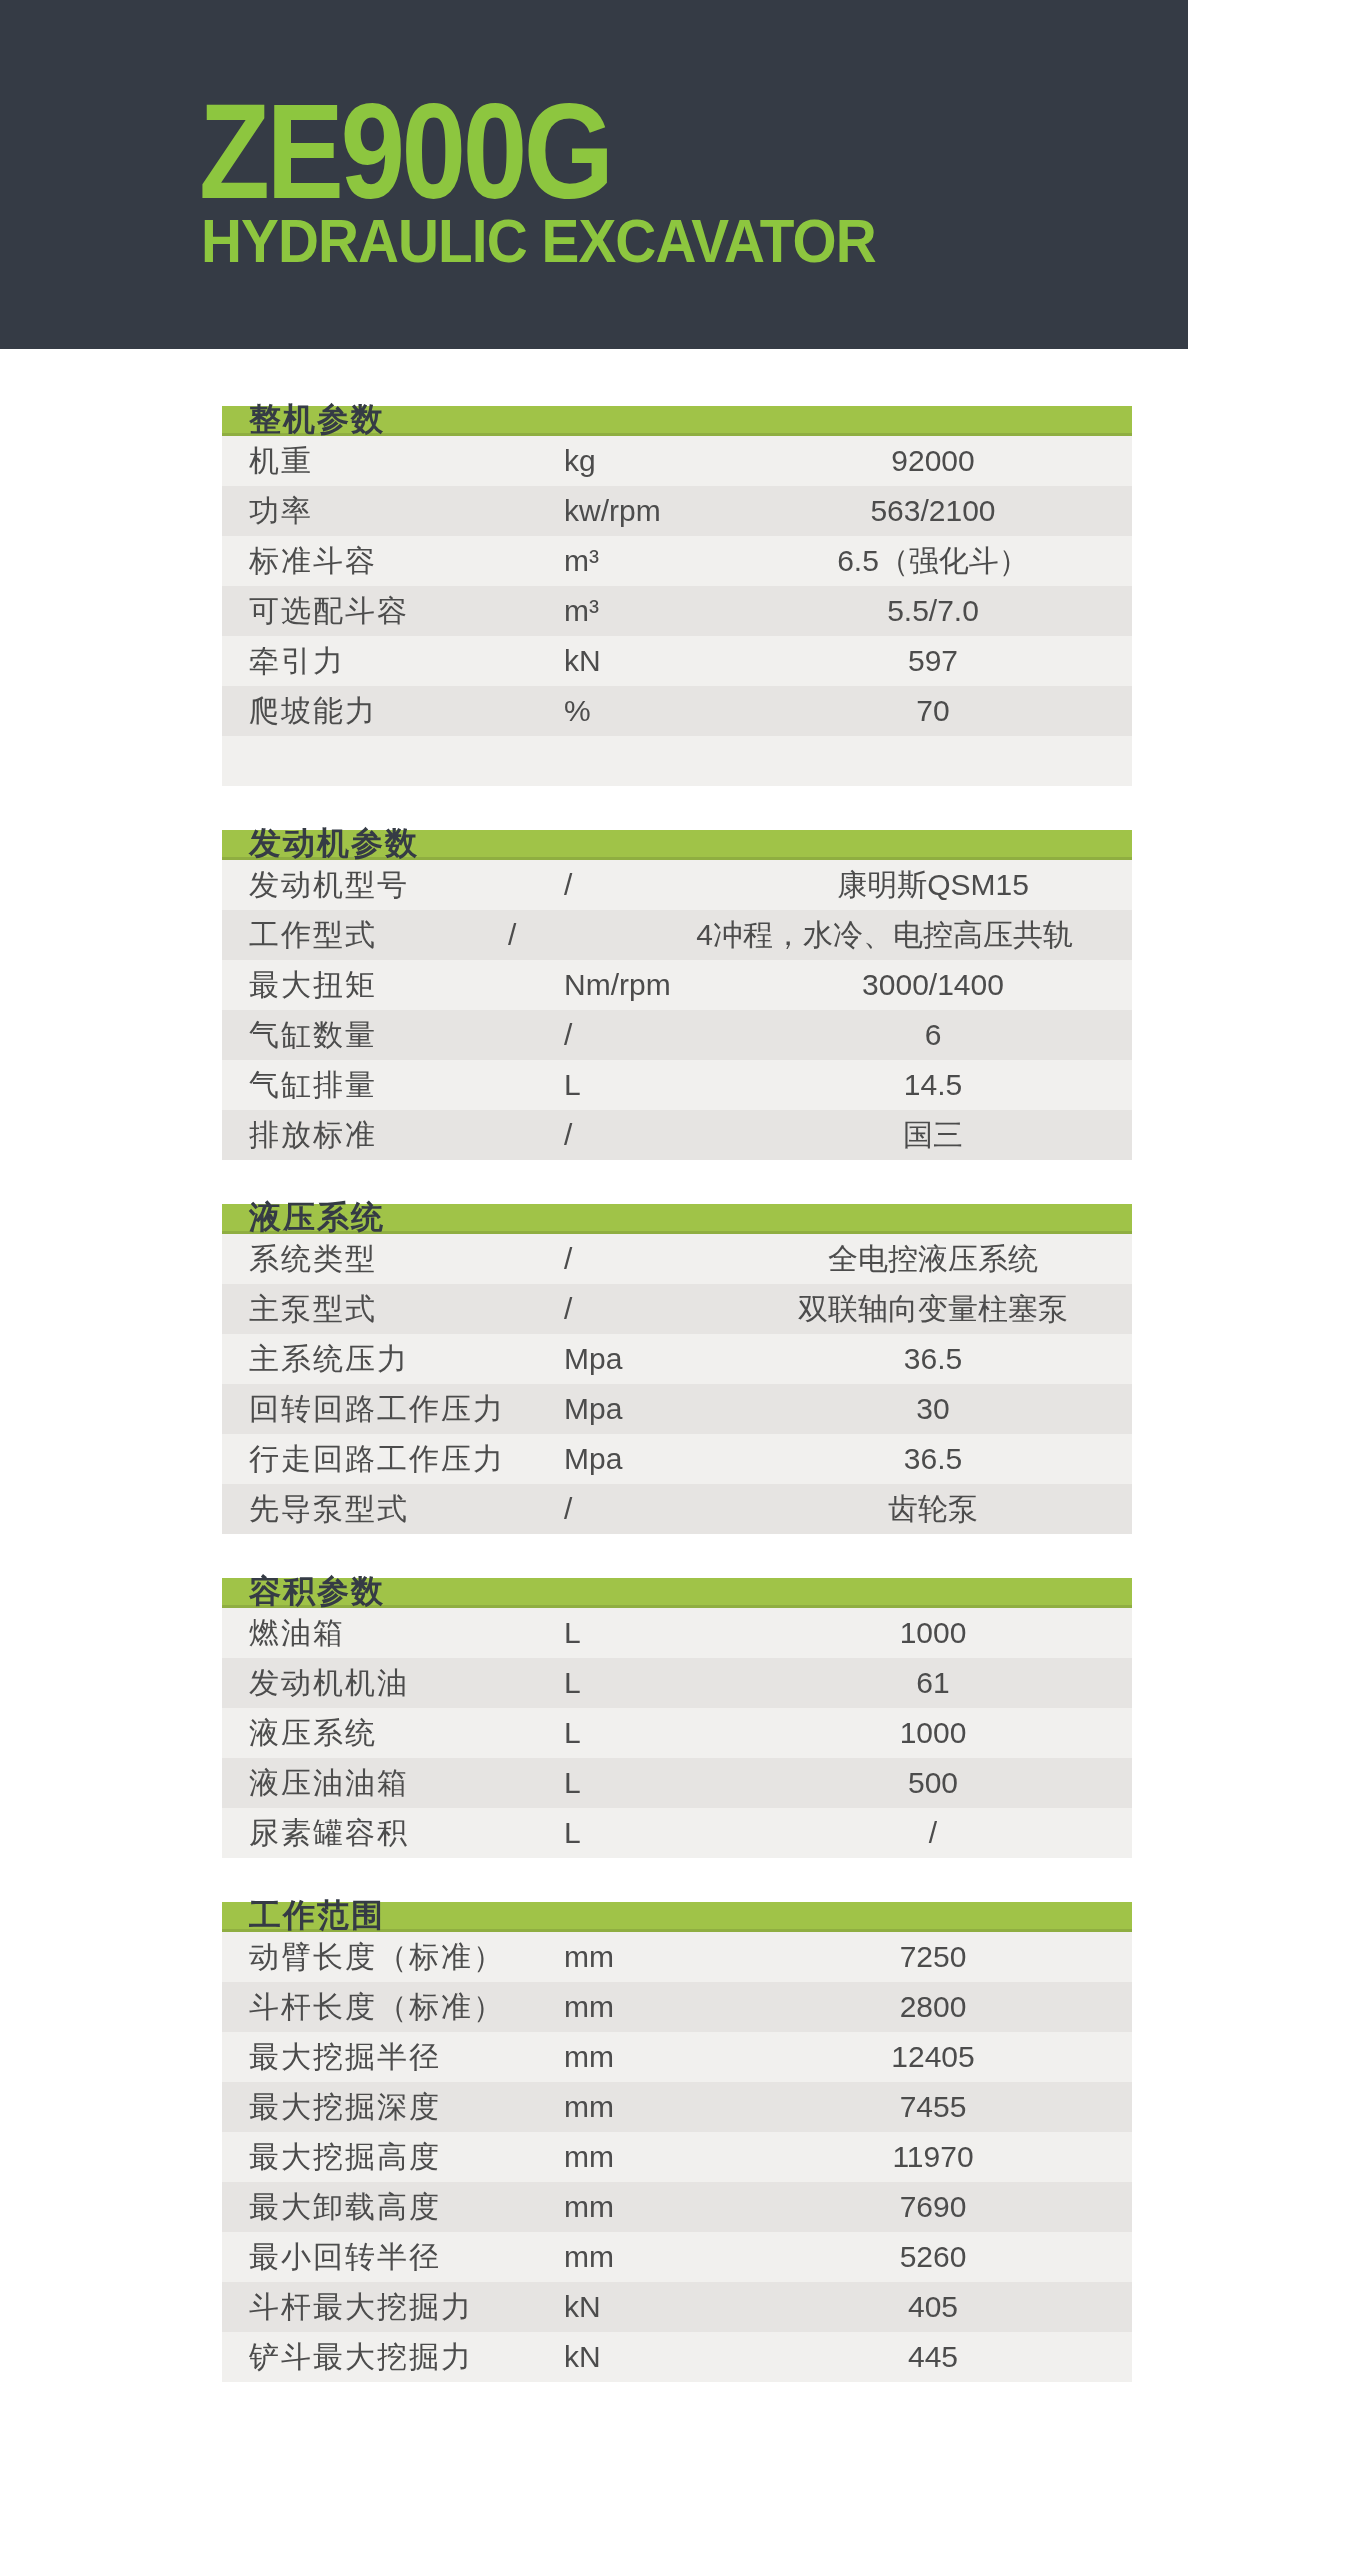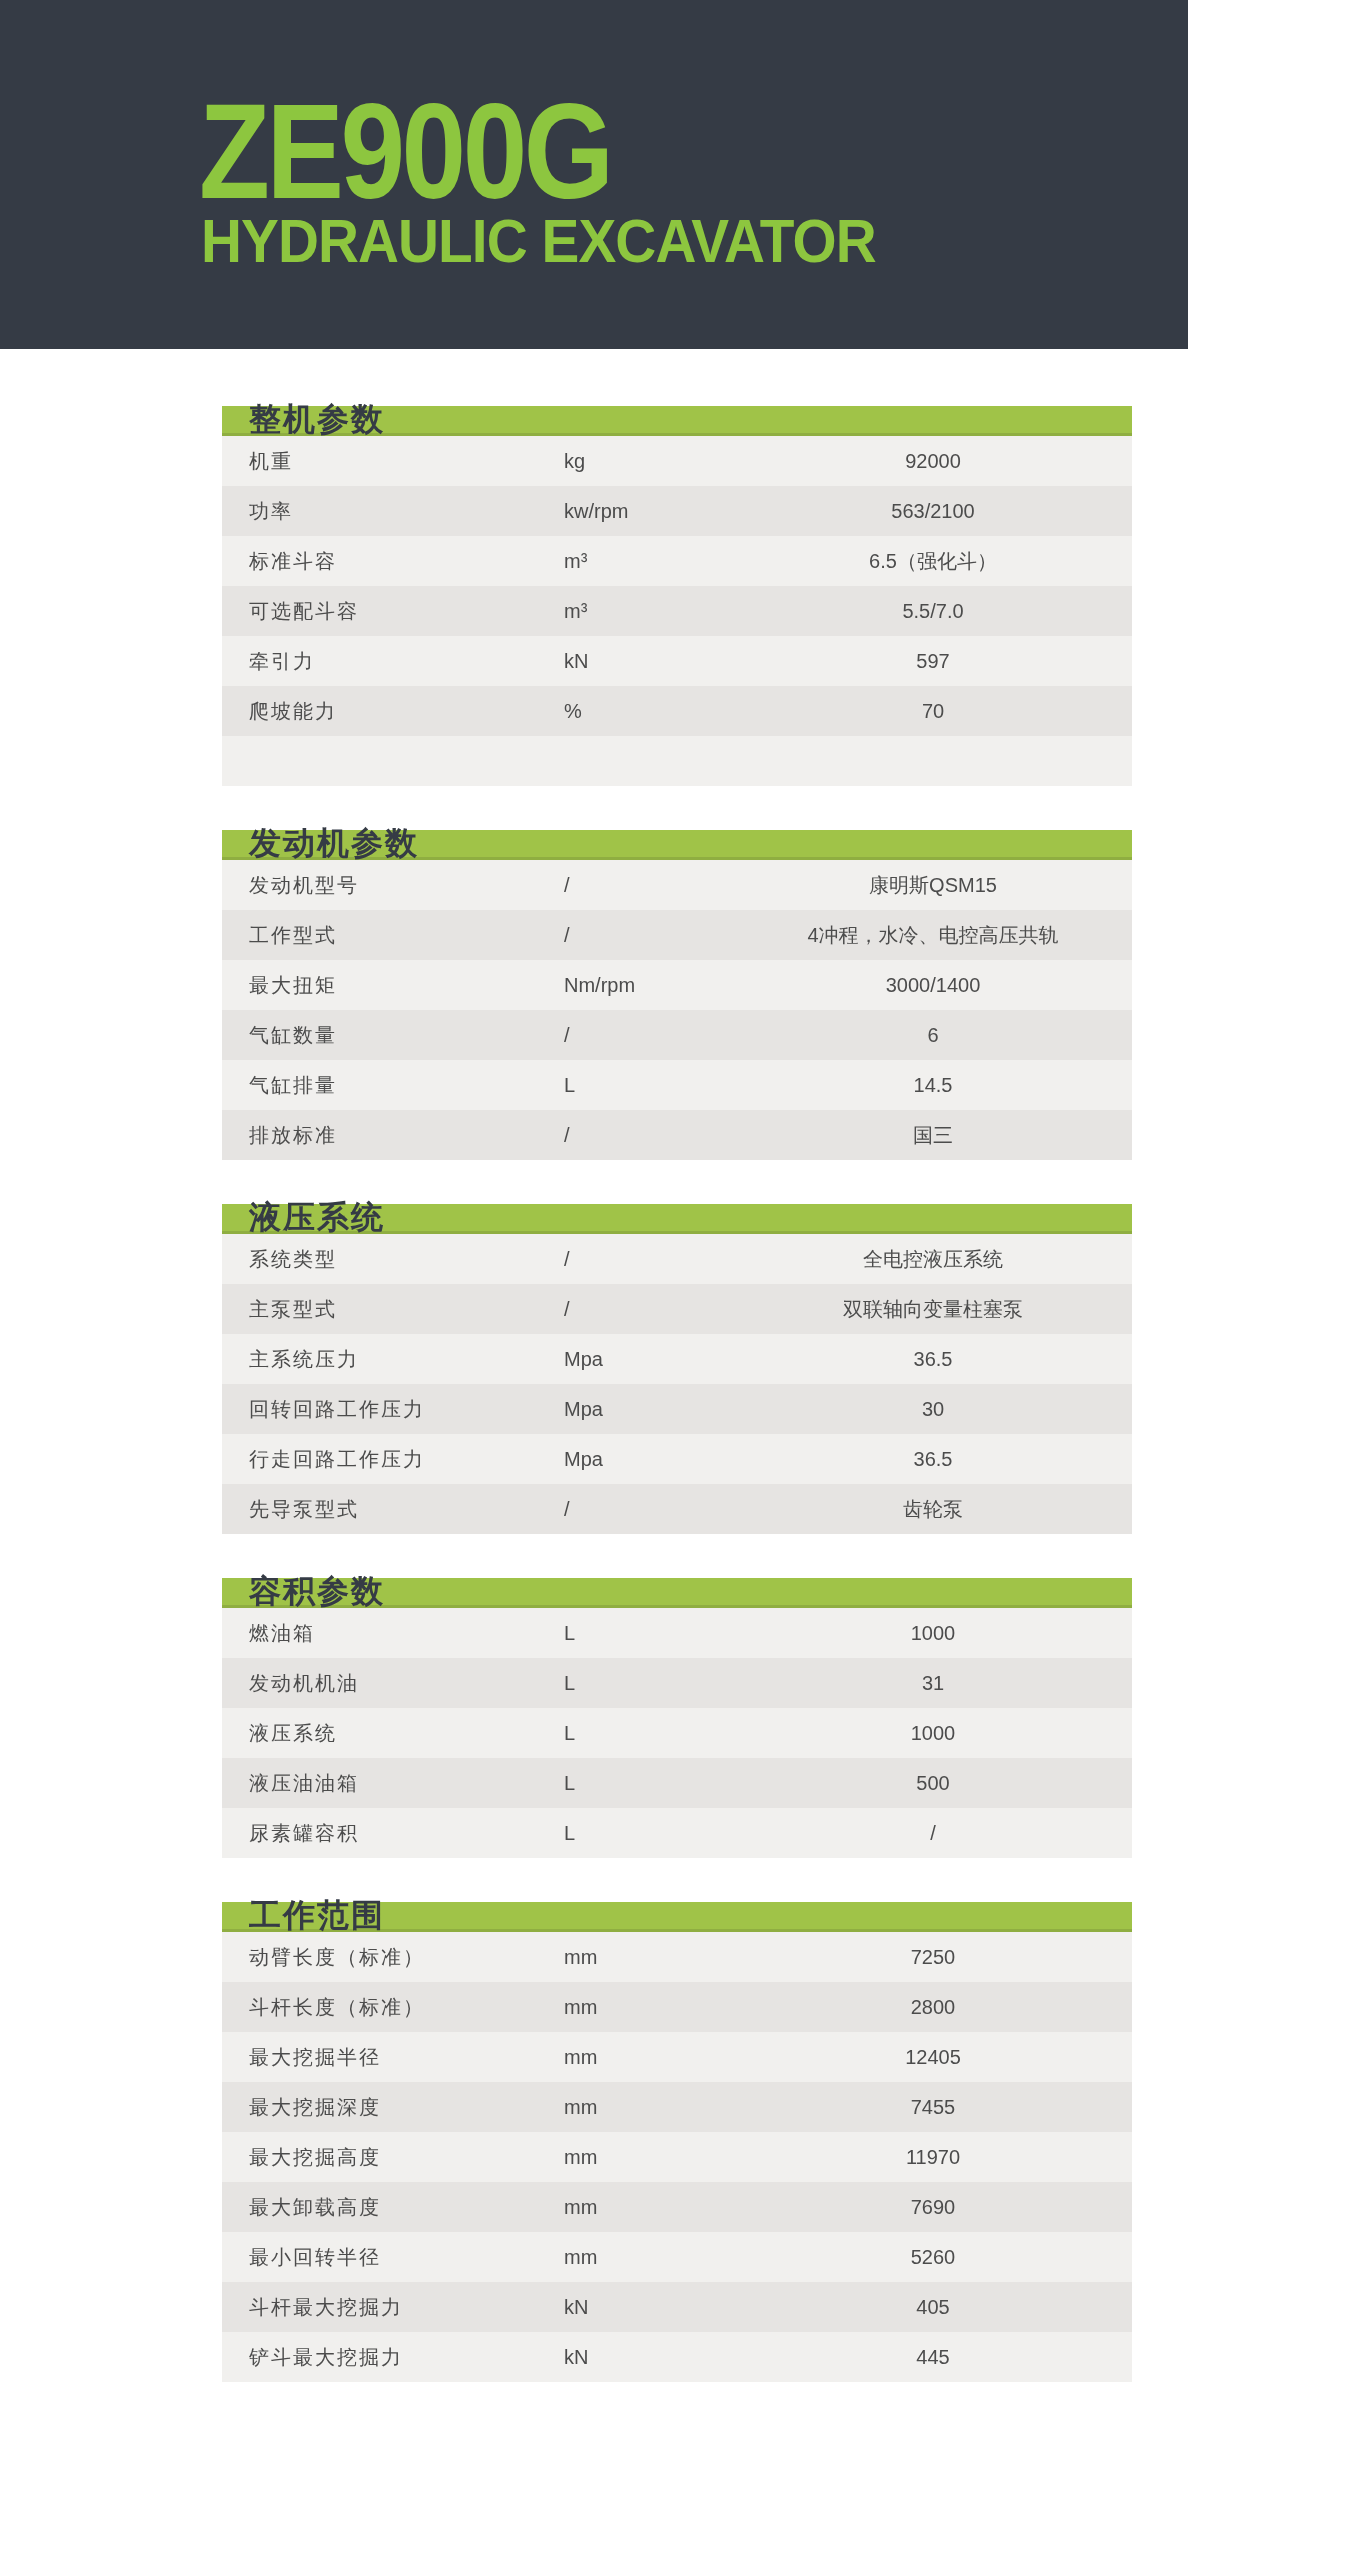--- a/index.html
+++ b/index.html
@@ -55,21 +55,21 @@
     padding-left:27px;
   }
   .title-bar .title-text{
     color:var(--header-dark);
     font-size:32px;font-weight:bold;
     letter-spacing:2px;
   }
   .row{
     height:50px;
     display:flex;align-items:center;
-    font-size:20px;color:var(--text);
+    font-size:30px;color:var(--text);
   }
   .row.light{background:var(--row-light);}
   .row.dark{background:var(--row-dark);}
   .row .label{
     width:342px;padding-left:27px;
     letter-spacing:2px;
     white-space:nowrap;
   }
   .row .unit{
     width:229px;
@@ -208,21 +208,21 @@
     </div>
     <div class="table-body">
         <div class="row light">
     <span class="label">燃油箱</span>
     <span class="unit">L</span>
     <span class="value">1000</span>
   </div>
         <div class="row dark">
     <span class="label">发动机机油</span>
     <span class="unit">L</span>
-    <span class="value">31</span>
+    <span class="value">61</span>
   </div>
         <div class="row light">
     <span class="label">液压系统</span>
     <span class="unit">L</span>
     <span class="value">1000</span>
   </div>
         <div class="row dark">
     <span class="label">液压油油箱</span>
     <span class="unit">L</span>
     <span class="value">500</span>

